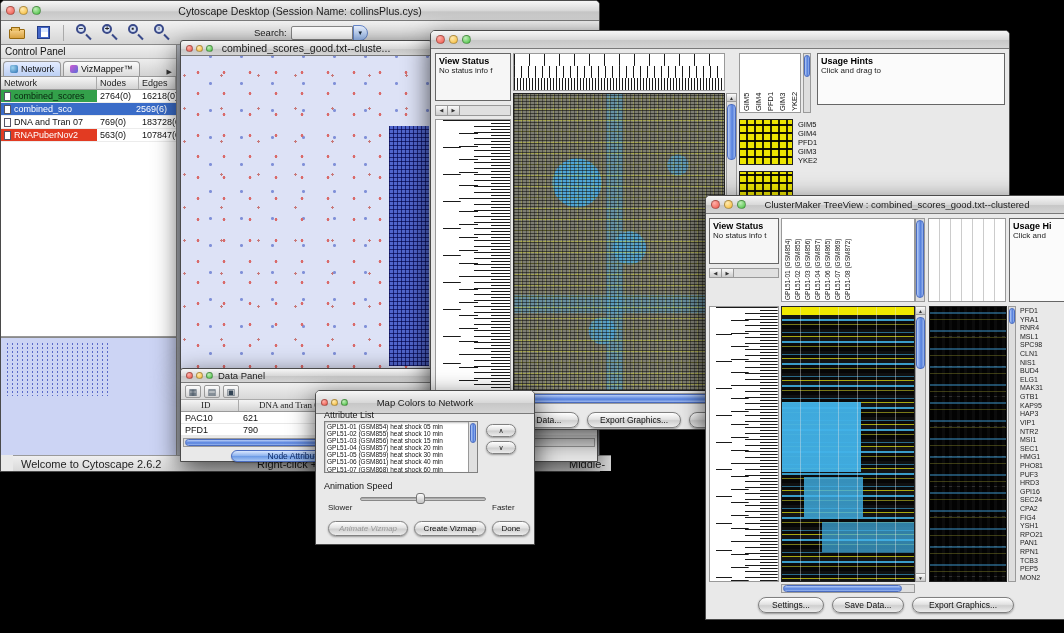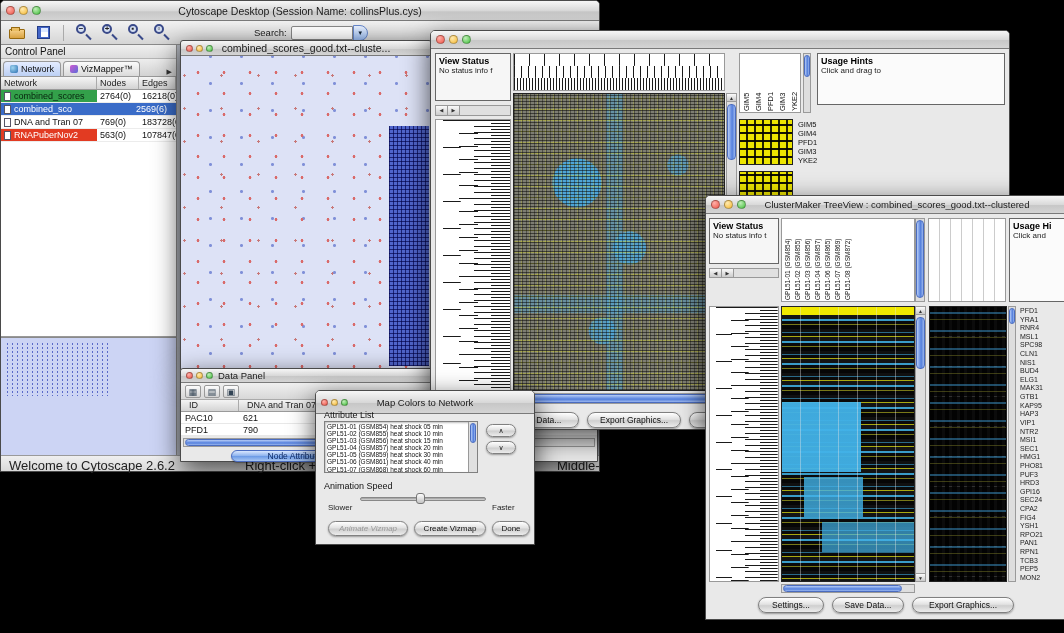--- a/index.html
+++ b/index.html
@@ -54,21 +54,21 @@
   .c-nodes{width:42px;flex:0 0 auto;overflow:hidden;white-space:nowrap;padding-left:3px;}
   .c-edges{flex:1;overflow:hidden;white-space:nowrap;padding-left:3px;}
   .nt-row{background:#fff;color:#111;border-bottom:1px solid #ececec;}
   .nt-row.sel{background:#3a6cc8;color:#fff;gap:36px;}
   .nt-row .c-name.green{background:#33a04a;color:#052;color:#07240e;}
   .nt-row .c-name.red{background:#e23b22;color:#fff;}
   .doc{width:7px;height:9px;background:#fff;border:1px solid #556;margin:0 3px;flex:0 0 auto;}
   .cp-list{flex:1;background:#fff;border-bottom:1px solid #999;}
   .overview{height:118px;background:#ccd4f4;position:relative;border-top:1px solid #8a8a8a;}
   .overview-dots{position:absolute;left:4px;top:4px;width:104px;height:54px;background-image:radial-gradient(circle,#5a6ac8 .8px,transparent 1px);background-size:5px 4px;}
-  .statusbar{position:absolute;left:0;bottom:0;width:100%;height:16px;background:linear-gradient(#efefef,#d9d9d9);border-top:1px solid #9a9a9a;font-size:13px;color:#222;}
+  .statusbar{position:absolute;left:12px;bottom:0;width:100%;height:16px;background:linear-gradient(#efefef,#d9d9d9);border-top:1px solid #9a9a9a;font-size:11px;color:#222;}
   .st-left{position:absolute;left:8px;top:2px;}
   .st-mid{position:absolute;left:244px;top:2px;}
   .st-right{position:absolute;left:556px;top:2px;white-space:nowrap;}
 
   
   #win-net{left:180px;top:40px;width:252px;height:330px;z-index:12;border-radius:3px 3px 0 0;}
   #win-net .tbar{height:15px;}
   .net-canvas{position:absolute;left:0;top:15px;right:0;bottom:0;background-color:#dde2f6;
     background-image:
       radial-gradient(circle,#d96a6a 1.3px,transparent 1.6px),
@@ -82,21 +82,21 @@
       repeating-linear-gradient(90deg,rgba(0,0,70,.65) 0 1px,transparent 1px 4px);}
 
   
   #win-data{left:180px;top:368px;width:418px;height:94px;z-index:14;border-radius:3px 3px 0 0;}
   #win-data .tbar{height:14px;}
   #win-data .tbar .title{text-align:left;font-size:9.5px;padding-left:2px;}
   .dp-toolbar{position:absolute;left:0;top:14px;width:100%;height:17px;background:linear-gradient(#f0f0f0,#d8d8d8);border-bottom:1px solid #aaa;display:flex;align-items:center;gap:3px;padding:0 4px;}
   .dp-ic{width:16px;height:13px;font-size:9px;line-height:12px;text-align:center;color:#345;background:linear-gradient(#fcfcfc,#d4d4d4);border:1px solid #999;border-radius:2px;}
   .dp-head,.dp-row{position:absolute;left:0;width:100%;height:12px;display:flex;font-size:9px;align-items:center;}
   .dp-head{top:31px;background:linear-gradient(#f4f4f4,#d4d4d4);border-bottom:1px solid #9a9a9a;color:#222;}
-  .dp-head span{padding-left:8px;border-right:1px solid #aaa;height:100%;line-height:11px;}
+  .dp-head span{padding-left:20px;border-right:1px solid #aaa;height:100%;line-height:11px;font-family:Liberation Serif, serif;}
   .dp-col-id{width:58px;flex:0 0 auto;overflow:hidden;white-space:nowrap;}
   .dp-col-val{flex:1;overflow:hidden;white-space:nowrap;padding-left:4px;}
   .dp-row{background:#fff;color:#111;border-bottom:1px solid #e8e8e8;}
   .dp-row .dp-col-id{padding-left:4px;}
   .dp-r0{top:43px;} .dp-r1{top:55px;}
   .dp-scroll{position:absolute;left:2px;top:69px;width:412px;height:9px;background:#dedede;border:1px solid #9a9a9a;}
   .dp-btn{position:absolute;left:50px;top:81px;width:160px;height:12px;border-radius:7px;border:1px solid #4a6cc0;background:linear-gradient(180deg,#d8e6ff,#8fb4ee 48%,#6b9ae6 52%,#a8c6f2);font-size:8.5px;color:#0d2a66;display:flex;align-items:center;justify-content:center;box-shadow:0 1px 1px rgba(0,0,0,.3);}
 
   
   .pbox{position:absolute;background:#f6f6f6;border:1px solid #666;padding:2px 3px;overflow:hidden;}

